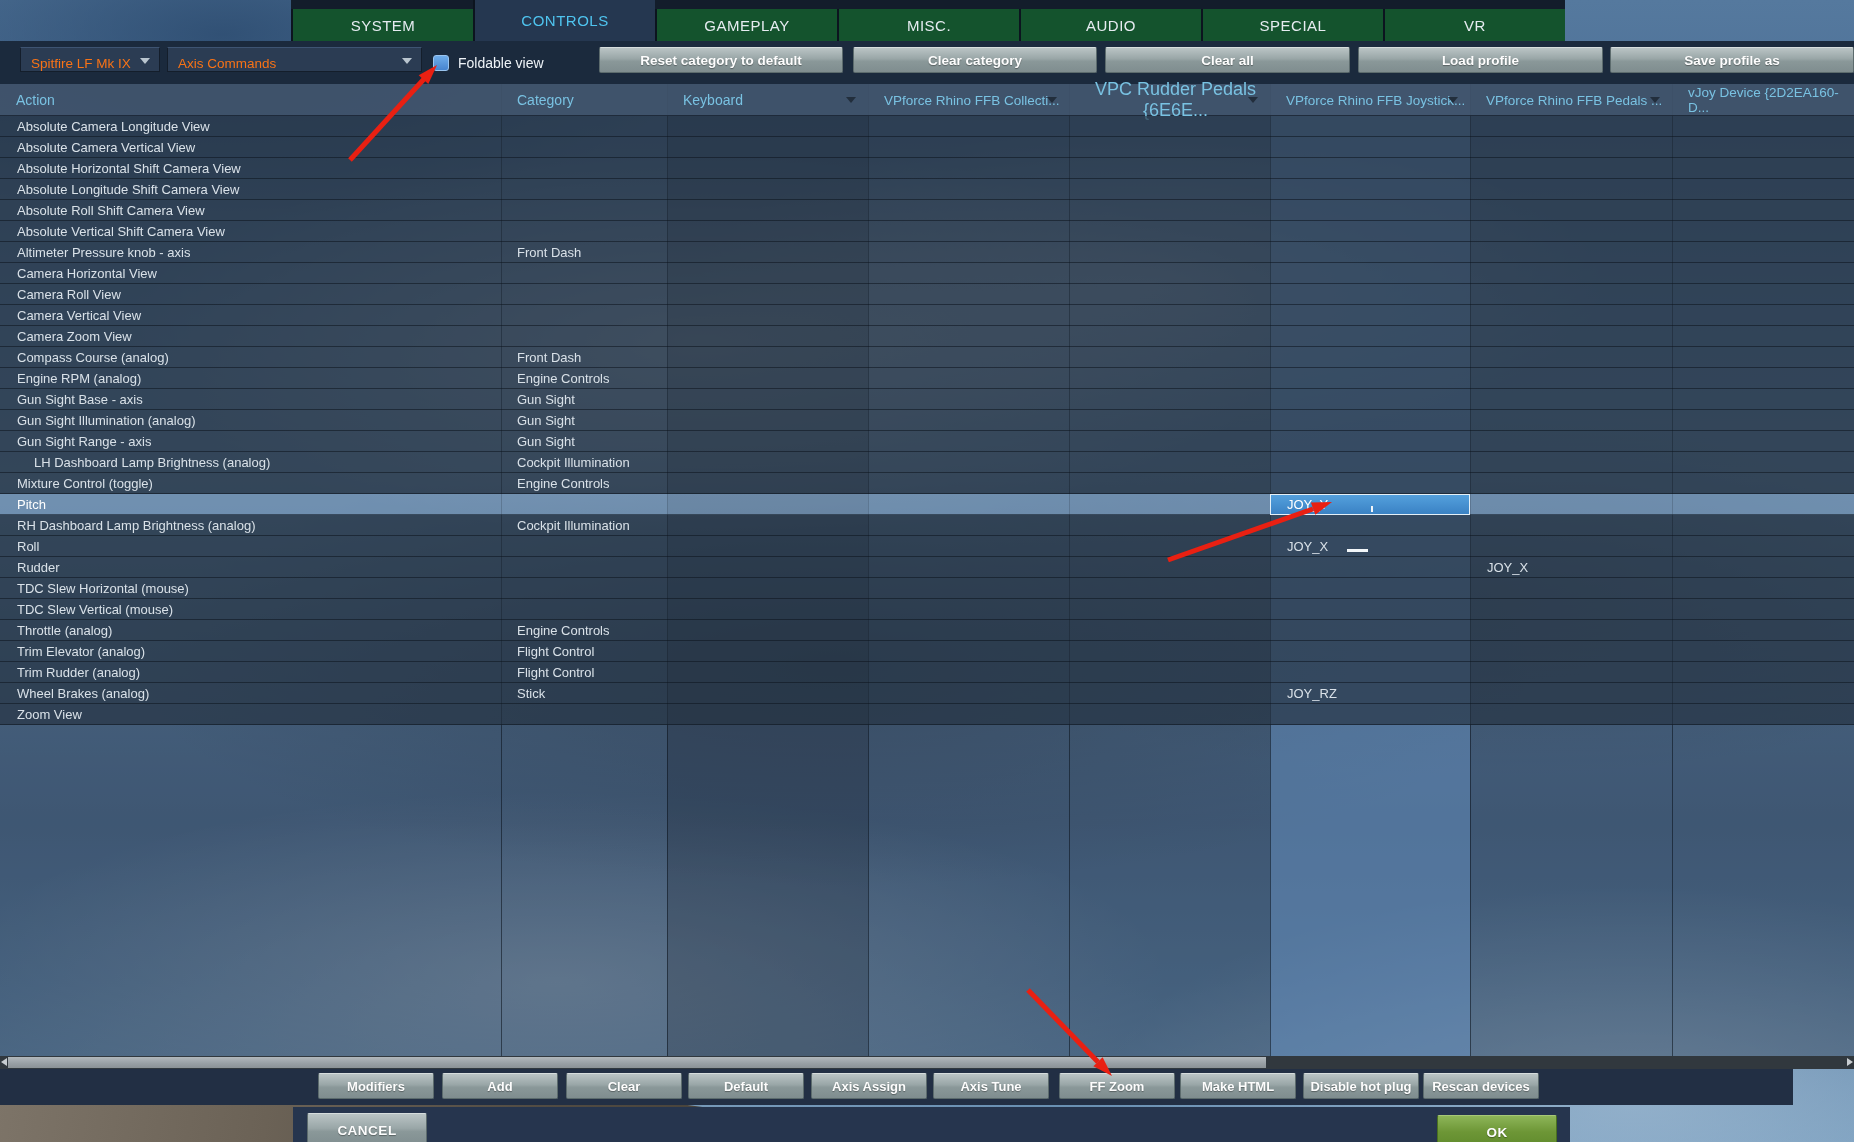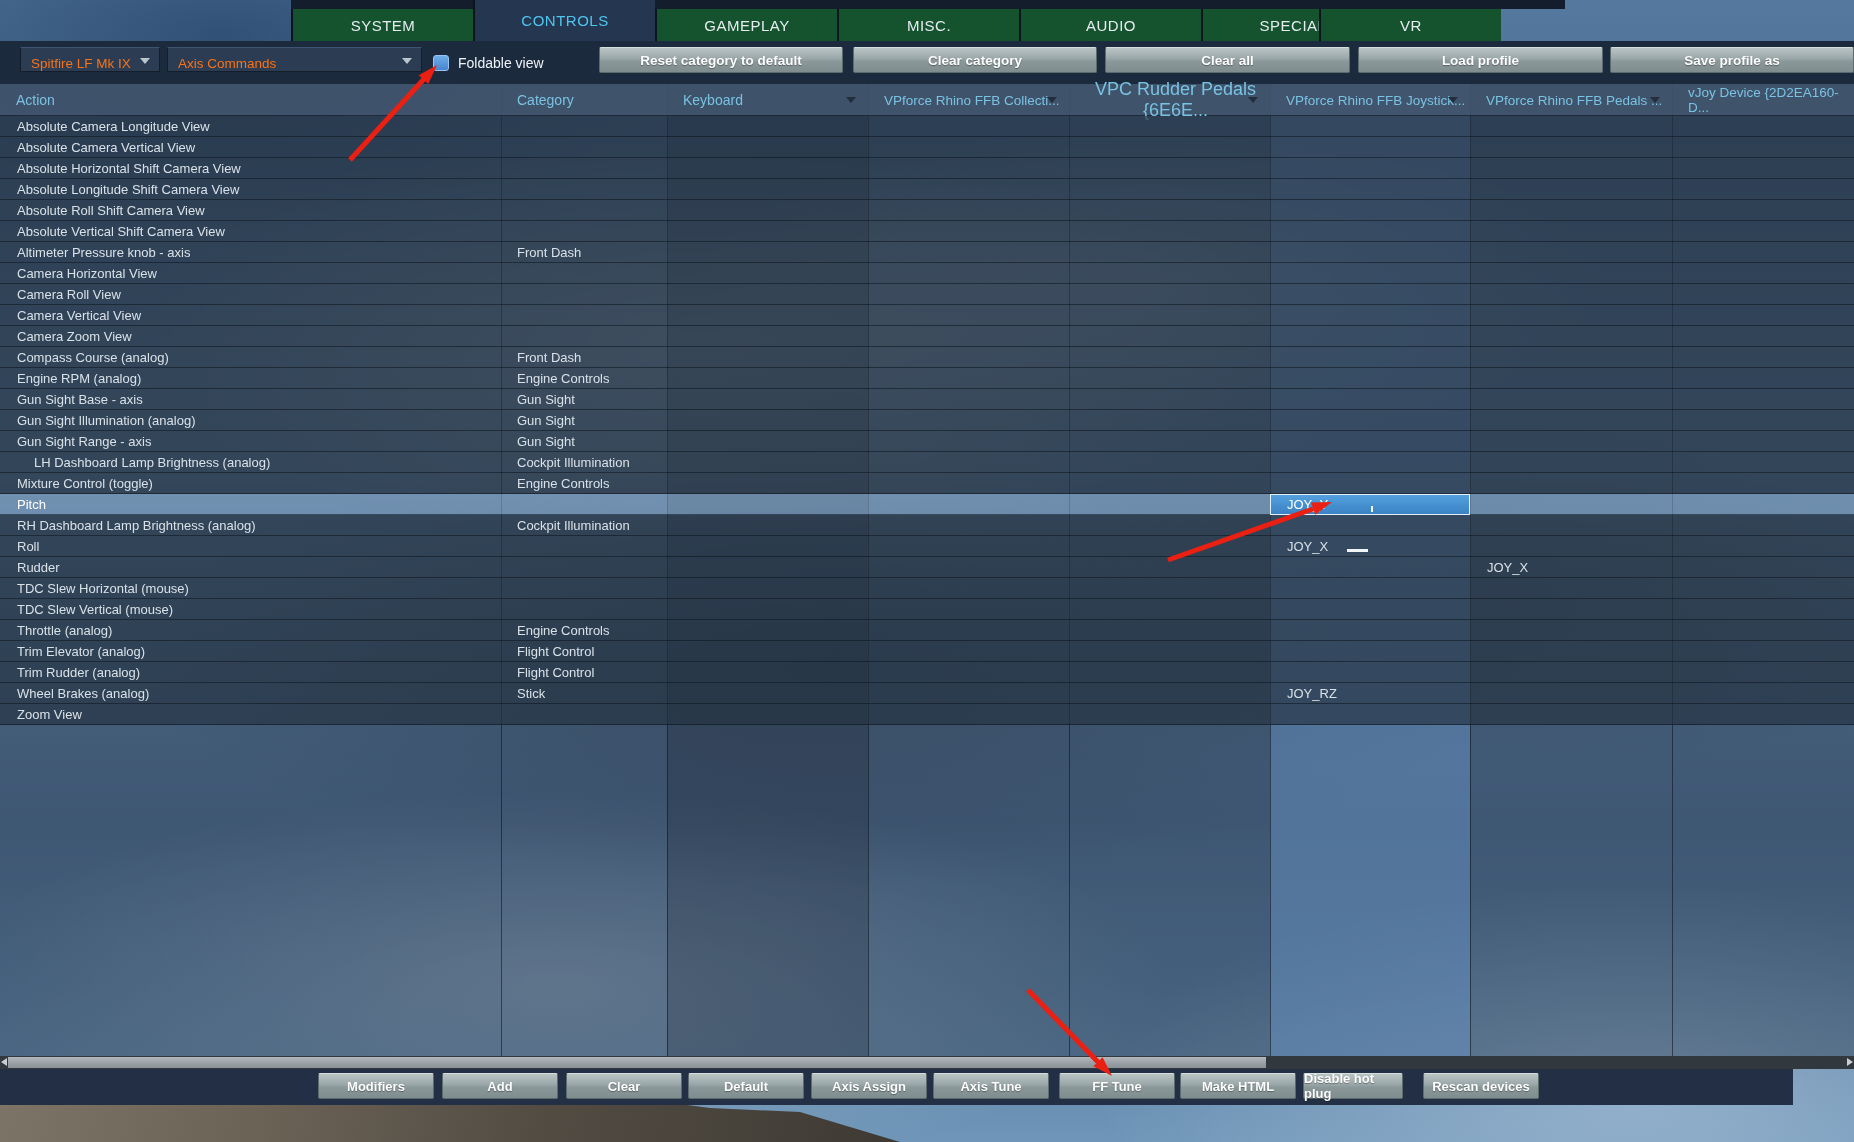--- a/index.html
+++ b/index.html
@@ -95,21 +95,21 @@
 
   <div class="tabbar">
     <div class="tab-strip"></div>
     <div id="tabs-host">
         <div class="tab" style="left: 0px;">SYSTEM</div>
         <div class="tab active" style="left: 182px;">CONTROLS</div>
         <div class="tab" style="left: 364px;">GAMEPLAY</div>
         <div class="tab" style="left: 546px;">MISC.</div>
         <div class="tab" style="left: 728px;">AUDIO</div>
         <div class="tab" style="left: 910px;">SPECIAL</div>
-        <div class="tab" style="left: 1028px;">VR</div>
+        <div class="tab" style="left: 1092px;">VR</div>
       </div>
   </div>
 
   <div class="toolbar">
     <div class="dropdown" style="left:20px;width:140px;">
       <span>Spitfire LF Mk IX</span>
       <i class="dd-arrow"></i>
     </div>
     <div class="dropdown" style="left:167px;width:255px;">
       <span>Axis Commands</span>
@@ -292,27 +292,31 @@
   </div>
 
   <div class="bottom-bar">
     <div id="bottom-buttons-host">
         <div class="gbtn" style="left: 318px; width: 116px;">Modifiers</div>
         <div class="gbtn" style="left: 442px; width: 116px;">Add</div>
         <div class="gbtn" style="left: 566px; width: 116px;">Clear</div>
         <div class="gbtn" style="left: 688px; width: 116px;">Default</div>
         <div class="gbtn" style="left: 811px; width: 116px;">Axis Assign</div>
         <div class="gbtn" style="left: 933px; width: 116px;">Axis Tune</div>
-        <div class="gbtn" style="left: 1059px; width: 116px;">FF Tune</div>
+        <div class="gbtn" style="left: 1059px; width: 116px;">FF Zoom</div>
         <div class="gbtn" style="left: 1180px; width: 116px;">Make HTML</div>
-        <div class="gbtn" style="left: 1303px; width: 100px;">Disable hot plug</div>
+        <div class="gbtn" style="left: 1303px; width: 116px;">Disable hot plug</div>
         <div class="gbtn" style="left: 1423px; width: 116px;">Rescan devices</div>
       </div>
   </div>
 
+  <div class="bottom-strip">
+    <div class="gbtn" style="left:14px;top:6px;width:120px;">CANCEL</div>
+    <div class="gbtn okbtn" style="left:1144px;top:8px;width:120px;">OK</div>
+  </div>
 
   <svg class="annot" viewBox="0 0 1854 1142">
     <g stroke="#e92012" stroke-width="5" fill="#e92012">
       <line x1="350" y1="160" x2="424" y2="79"></line>
       <polygon points="437,65 428.3,84.1 418.7,75.3" stroke="none"></polygon>
       <line x1="1168" y1="560" x2="1313" y2="509"></line>
       <polygon points="1332,502 1315.3,514.8 1310.9,502.6" stroke="none"></polygon>
       <line x1="1028" y1="990" x2="1098" y2="1062"></line>
       <polygon points="1112,1076 1093.4,1066.2 1102.6,1057.2" stroke="none"></polygon>
     </g>

